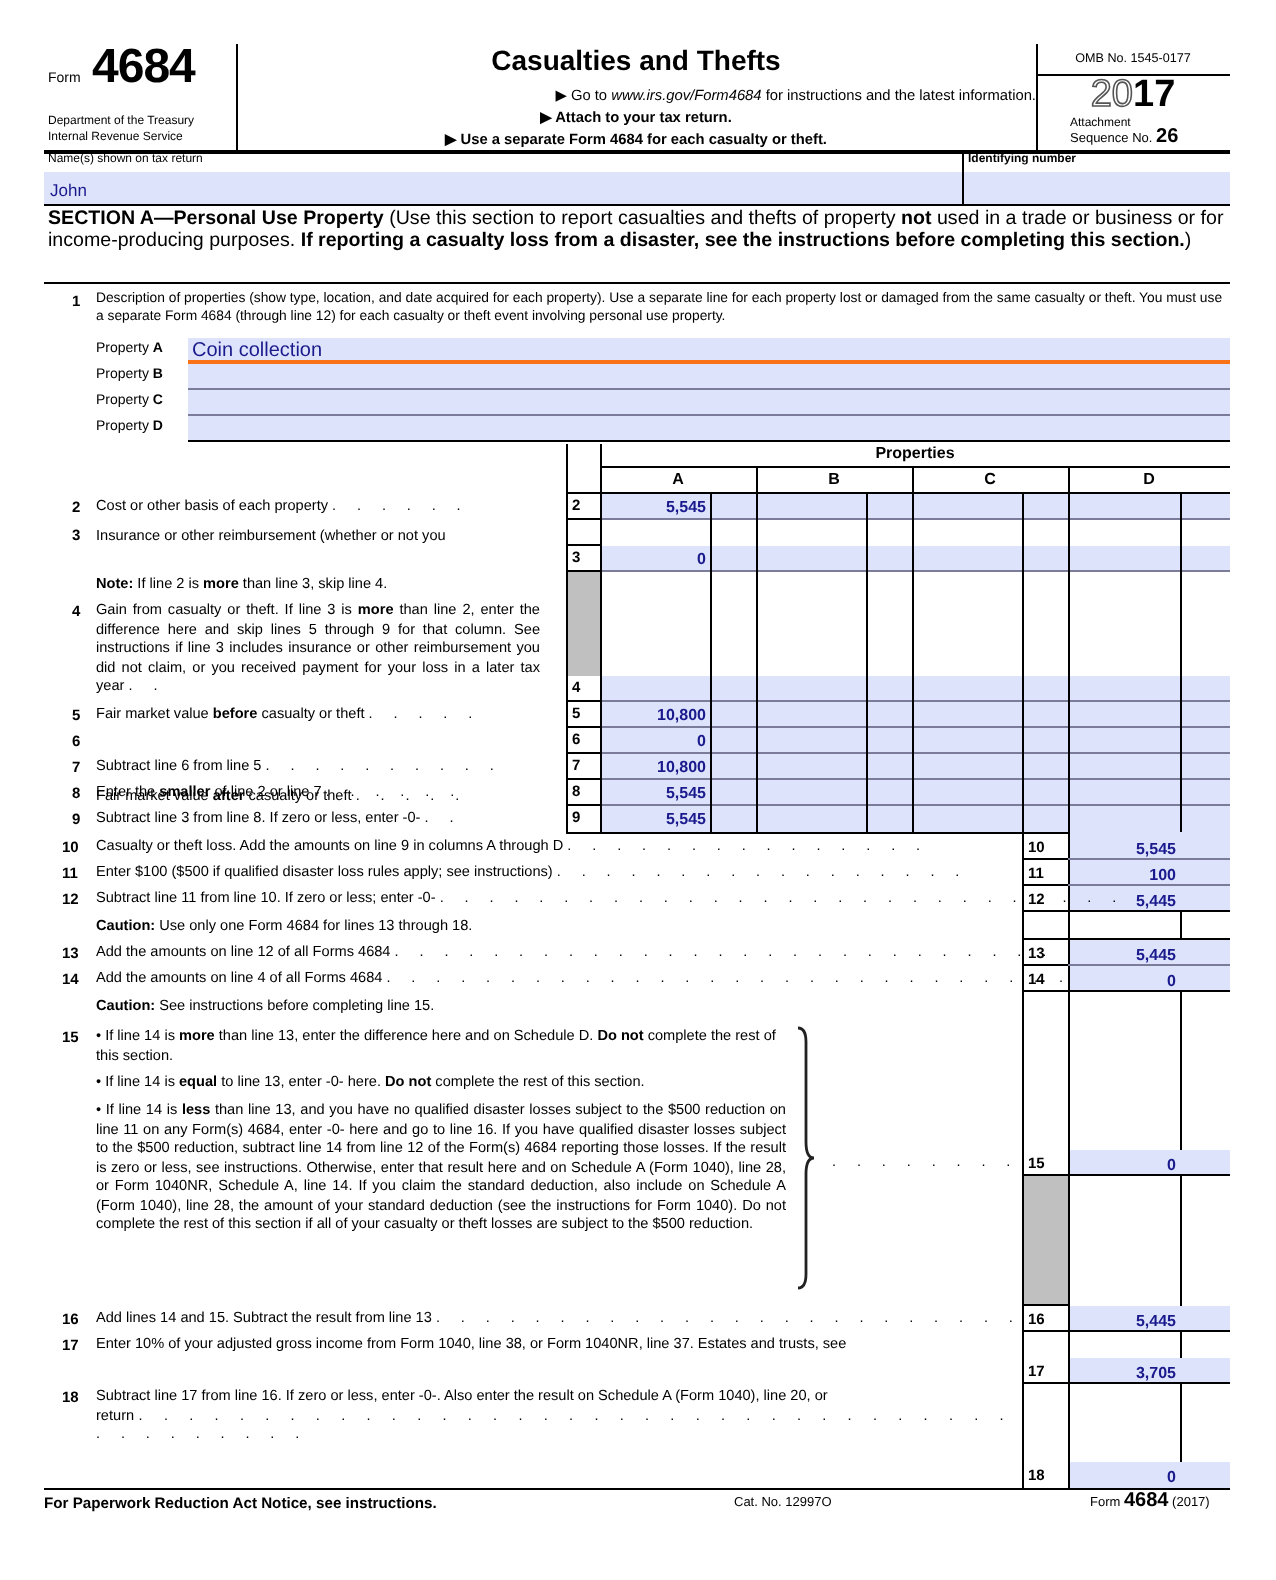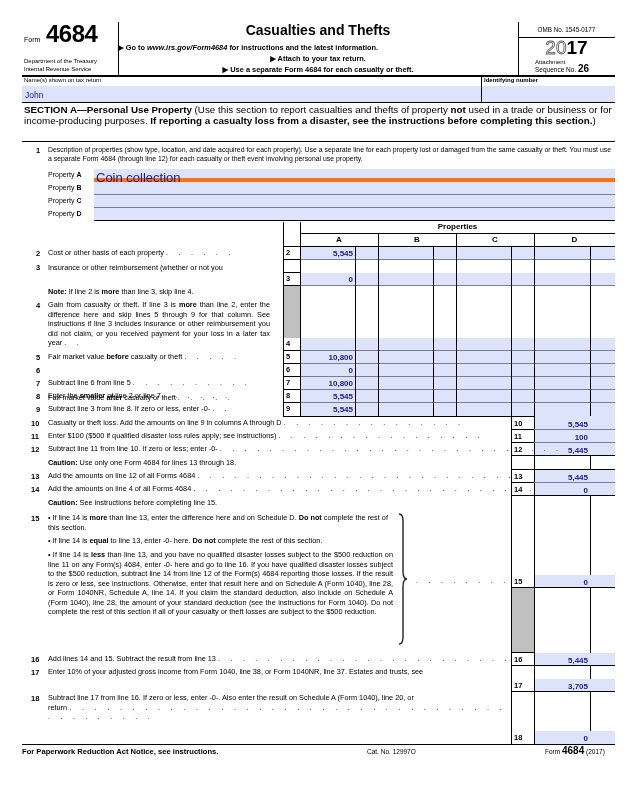--- a/index.html
+++ b/index.html
@@ -19,21 +19,21 @@
 </head>
 <body>
 
 <div class="abs" style="left:24px;top:36px;font-size:7px;">Form</div>
 <div class="abs" style="left:46px;top:20px;font-size:24px;font-weight:bold;letter-spacing:-0.5px;">4684</div>
 <div class="abs" style="left:24px;top:58px;font-size:6px;">Department of the Treasury</div>
 <div class="abs" style="left:24px;top:66px;font-size:6px;">Internal Revenue Service</div>
 <div class="vline" style="left:118px;top:22px;height:53px;"></div>
 
 <div class="abs" style="left:118px;width:400px;top:22px;text-align:center;font-size:14px;font-weight:bold;">Casualties and Thefts</div>
-<div class="abs" style="left:118px;width:400px;top:43px;text-align:left;font-size:7.4px;font-weight:bold;">
+<div class="abs" style="left:118px;width:400px;top:43px;text-align:right;font-size:7.4px;font-weight:normal;">
   <span>▶ Go to </span><i>www.irs.gov/Form4684</i><span> for instructions and the latest information.</span>
 </div>
 <div class="abs" style="left:118px;width:400px;top:54px;text-align:center;font-size:7.4px;font-weight:bold;">▶ Attach to your tax return.</div>
 <div class="abs" style="left:118px;width:400px;top:65px;text-align:center;font-size:7.4px;font-weight:bold;">▶ Use a separate Form 4684 for each casualty or theft.</div>
 
 <div class="vline" style="left:518px;top:22px;height:53px;"></div>
 <div class="abs" style="left:518px;width:97px;top:26px;text-align:center;font-size:6.3px;">OMB No. 1545-0177</div>
 <div class="hline" style="left:518px;width:97px;top:37px;"></div>
 <div class="abs" style="left:518px;width:97px;top:38px;text-align:center;font-size:19px;font-weight:bold;line-height:20px;">
   <span style="color:#fff;-webkit-text-stroke:0.8px #555;font-weight:normal;">20</span><span>17</span>
@@ -53,21 +53,21 @@
 <div class="abs" style="left:24px;top:104px;width:592px;font-size:9.8px;line-height:11px;">
   <b>SECTION A—Personal Use Property</b><span> (Use this section to report casualties and thefts of property </span><b>not</b><span> used in a trade or business or for income-producing purposes. </span><b>If reporting a casualty loss from a disaster, see the instructions before completing this section.</b><span>)</span>
 </div>
 <div class="hline" style="left:22px;width:593px;top:141px;"></div>
 
 <div class="abs lnum" style="left:36px;top:146px;">1</div>
 <div class="abs" style="left:48px;top:145px;width:568px;font-size:6.9px;line-height:9px;">Description of properties (show type, location, and date acquired for each property). Use a separate line for each property lost or damaged from the same casualty or theft. You must use a separate Form 4684 (through line 12) for each casualty or theft event involving personal use property.</div>
 
 <div class="abs" style="left:48px;top:169px;width:567px;height:13px;">
   <span class="abs" style="left:0;top:2px;font-size:7px;"><span>Property</span> <b>A</b></span>
-  <div class="abs hl" style="left:46px;top:0;width:521px;height:13px;border-bottom:4px solid #f97316;font-size:13px;color:#1a1a8c;padding:1px 2px;">Coin collection</div>
+  <div class="abs hl" style="left:46px;top:0;width:521px;height:13px;border-bottom:2px solid #f97316;font-size:10px;color:#1a1a8c;padding:1px 2px;">Coin collection</div>
 </div>
 <div class="abs" style="left:48px;top:182px;width:567px;height:13px;">
   <span class="abs" style="left:0;top:2px;font-size:7px;"><span>Property</span> <b>B</b></span>
   <div class="abs hl" style="left:46px;top:0;width:521px;height:13px;border-bottom:1px solid #7b7b9a;font-size:7.6px;color:#1a1a8c;padding:1px 2px;"></div>
 </div>
 <div class="abs" style="left:48px;top:195px;width:567px;height:13px;">
   <span class="abs" style="left:0;top:2px;font-size:7px;"><span>Property</span> <b>C</b></span>
   <div class="abs hl" style="left:46px;top:0;width:521px;height:13px;border-bottom:1px solid #7b7b9a;font-size:7.6px;color:#1a1a8c;padding:1px 2px;"></div>
 </div>
 <div class="abs" style="left:48px;top:208px;width:567px;height:13px;">

